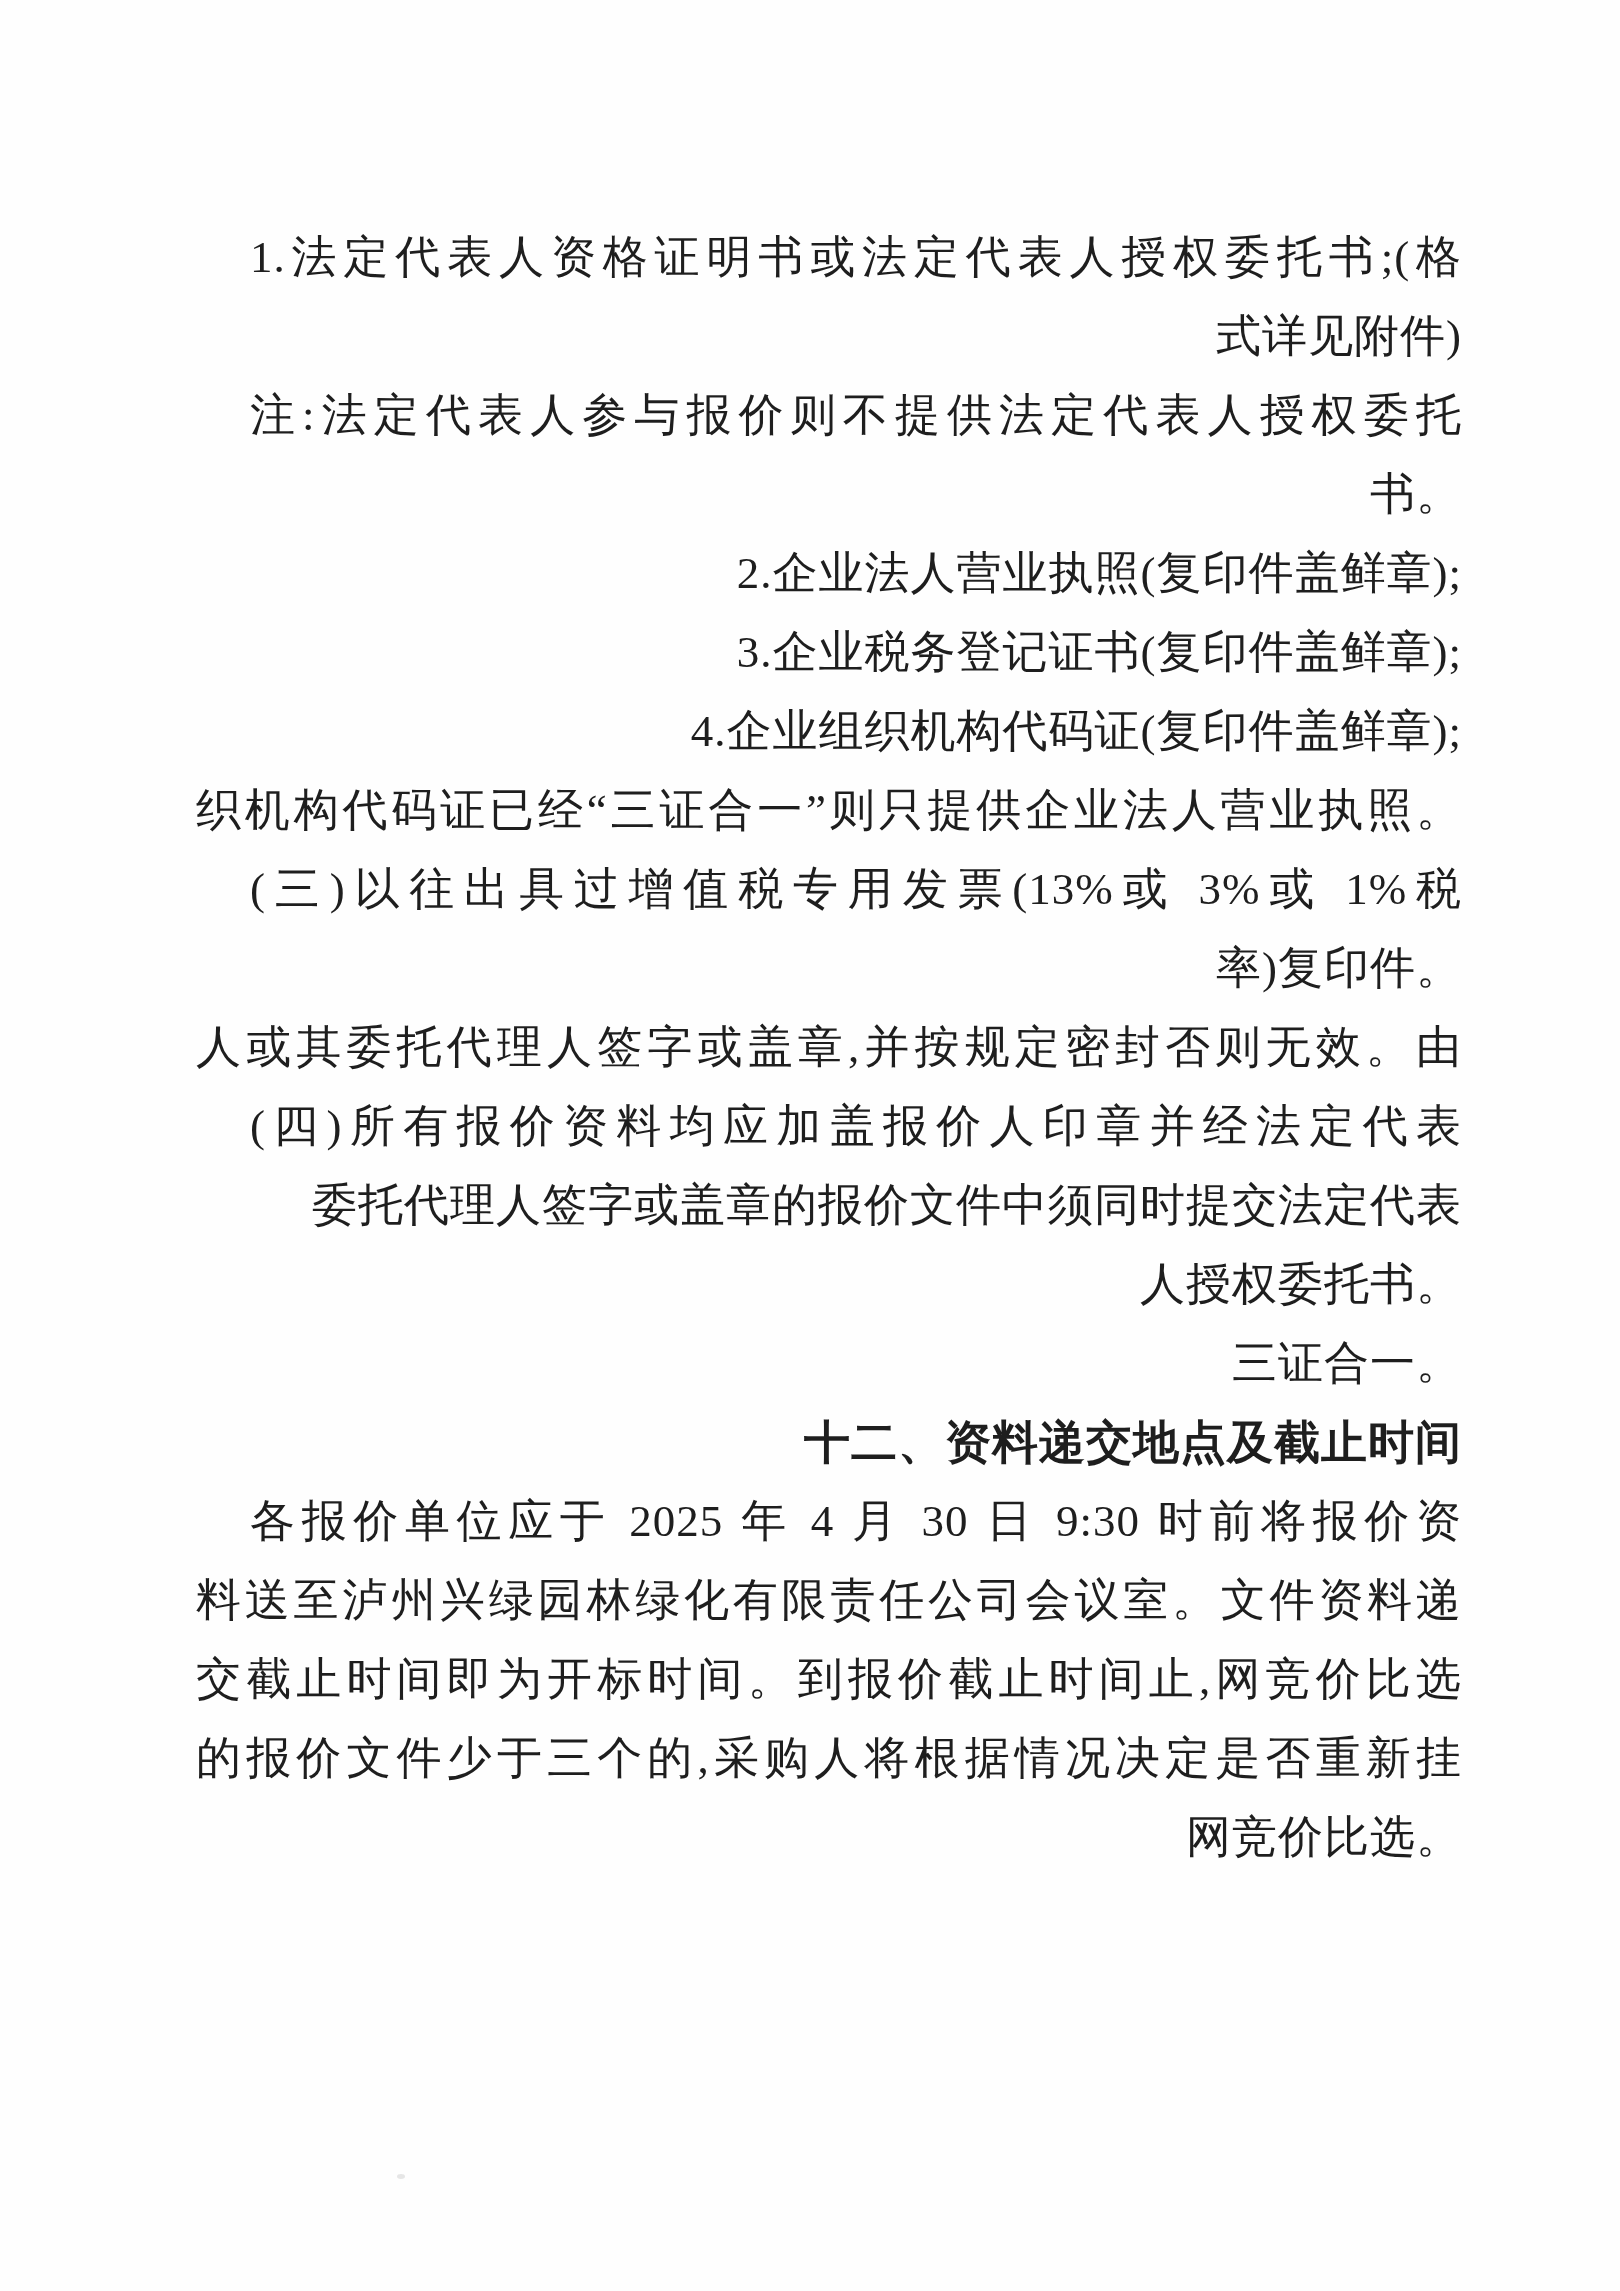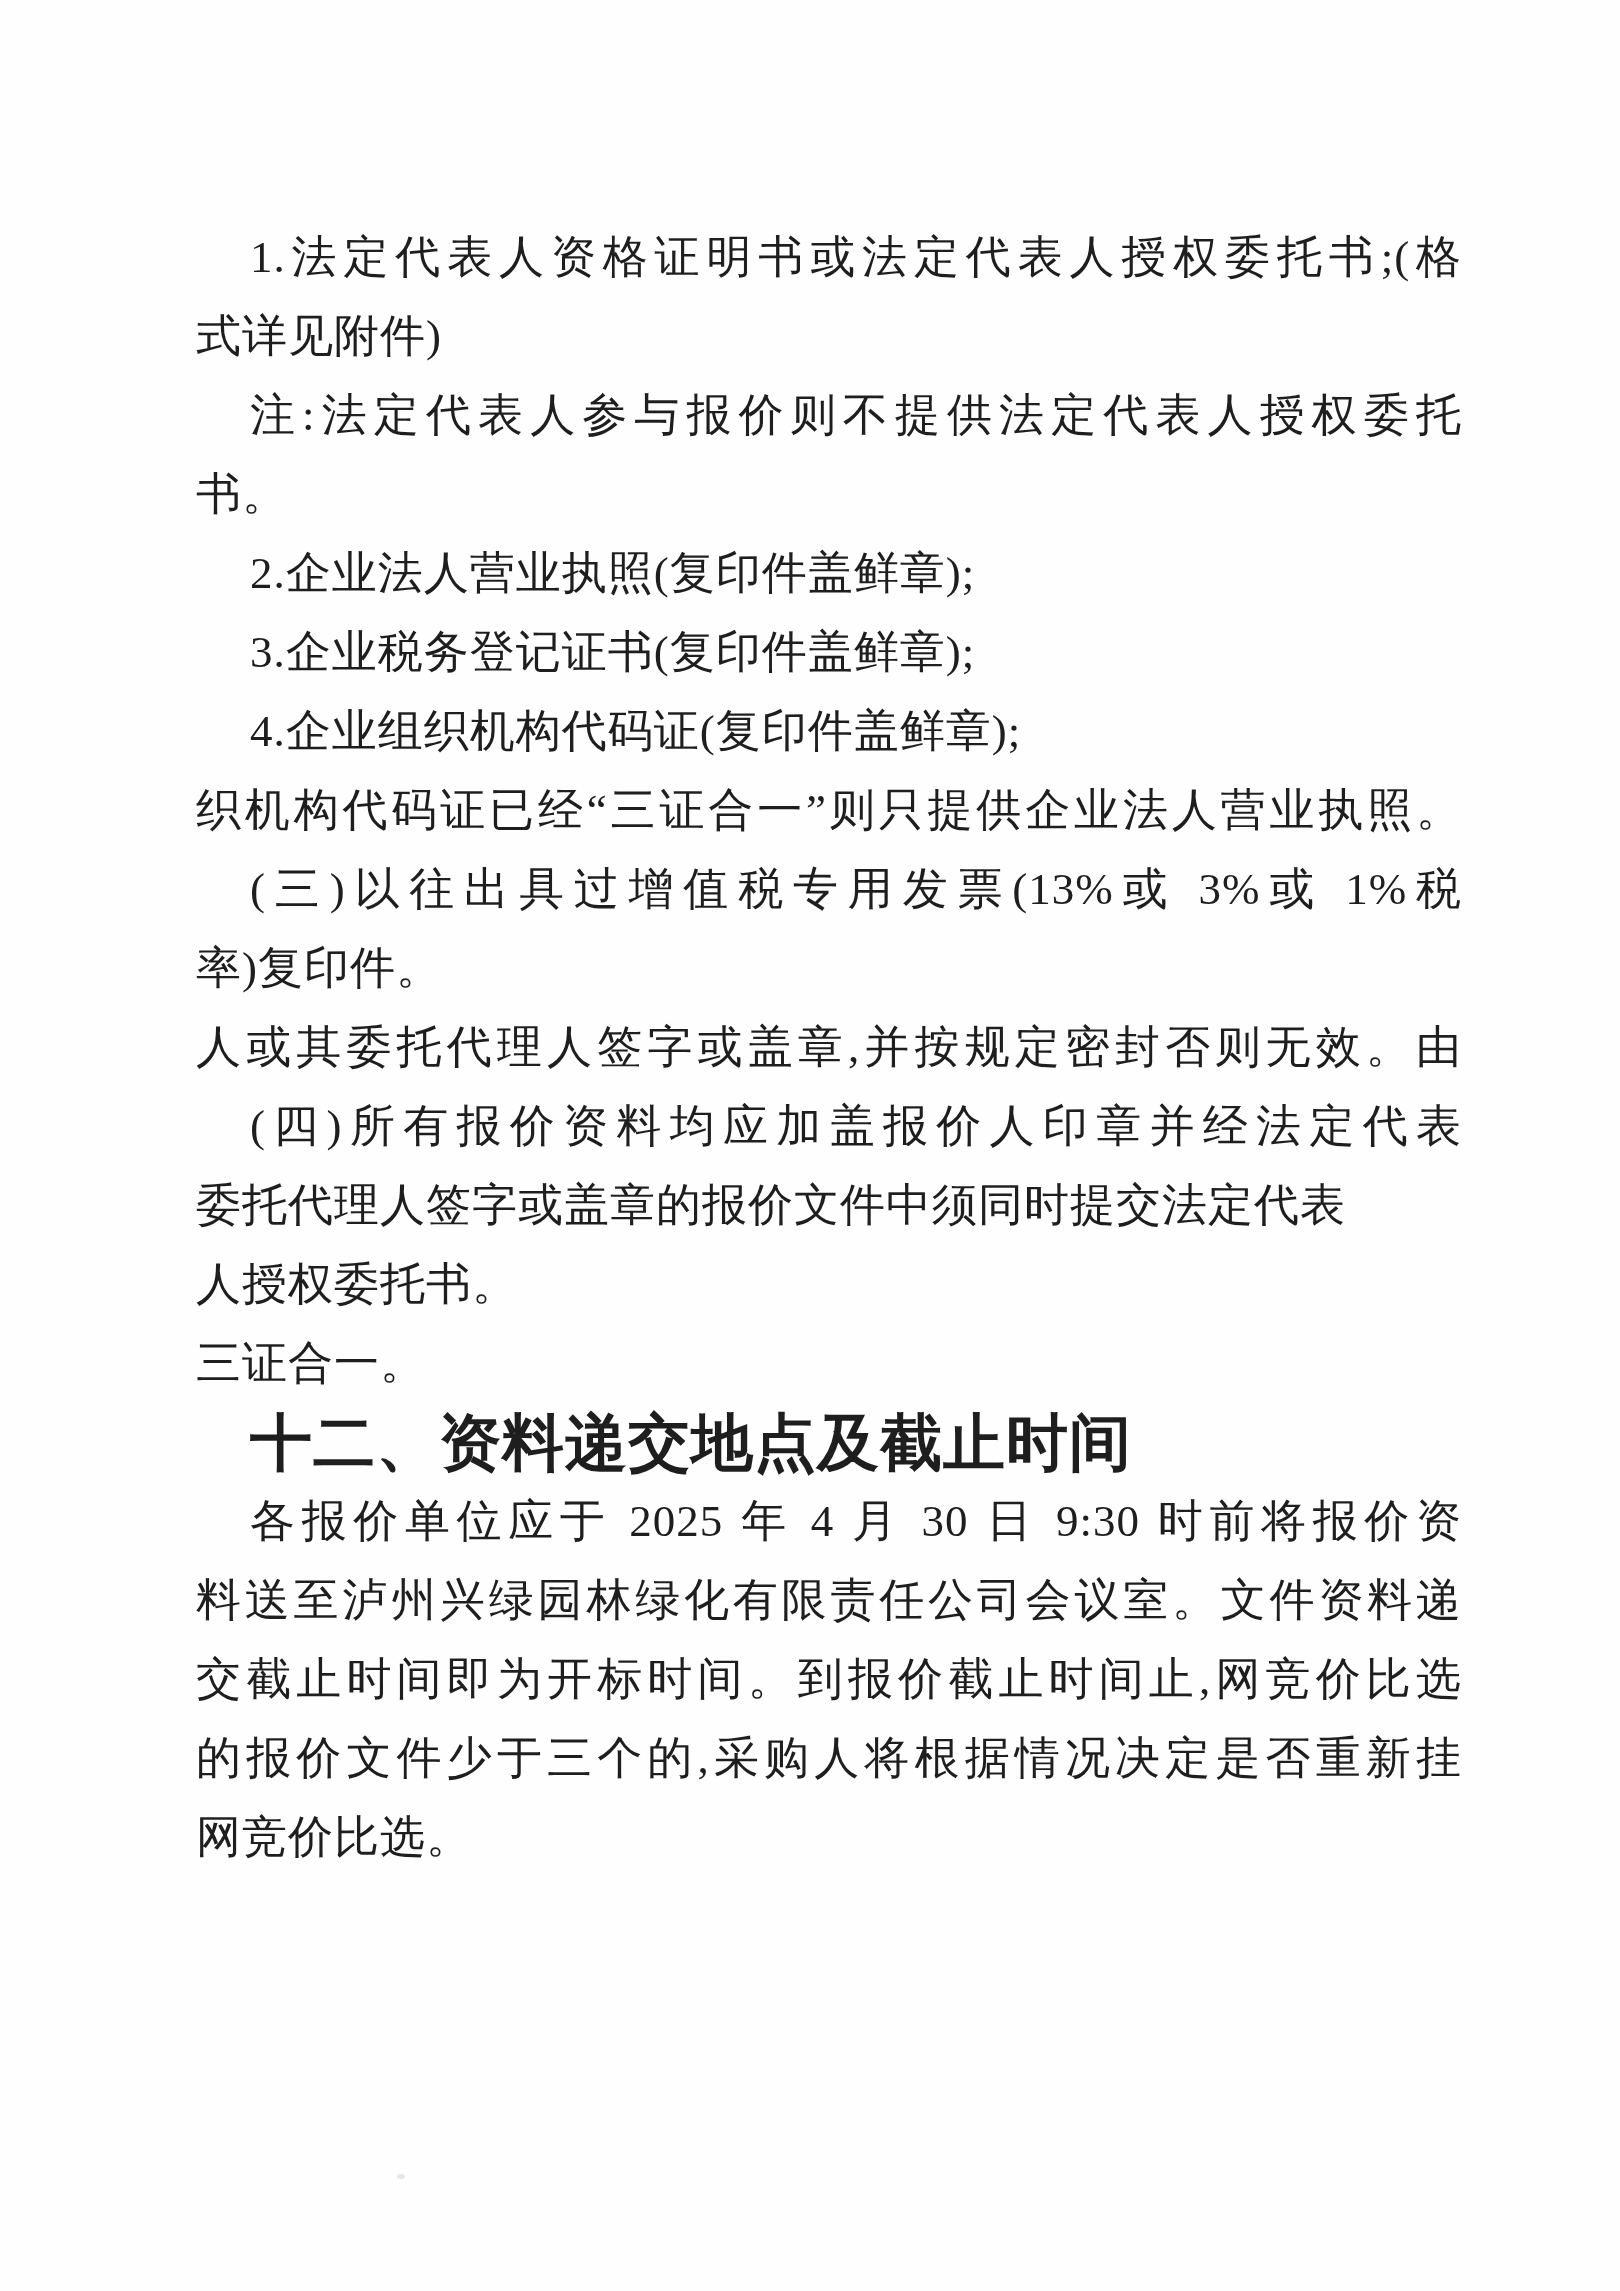--- a/index.html
+++ b/index.html
@@ -20,33 +20,34 @@
     position: absolute;
     left: 196px;
     top: 218px;
     width: 1266px;
   }
   .line {
     height: 79px;
     line-height: 79px;
     font-size: 45px;
     letter-spacing: 1px;
+    text-align: right;
   }
   .line.ind {
     padding-left: 54px;
   }
   .line.j {
     text-align: justify;
     text-align-last: justify;
     text-justify: inter-character;
   }
   .line.bold {
-    font-family: Liberation Sans, sans-serif;
+    font-family: Liberation Serif, serif;
     font-weight: 700;
-    font-size: 62px;
+    font-size: 46px;
   }
   .speck {
     position: absolute;
     left: 397px;
     top: 2174px;
     width: 7.8px;
     height: 4.9px;
     background: #dcdcdc;
     border-radius: 50%;
     opacity: 0.7;

